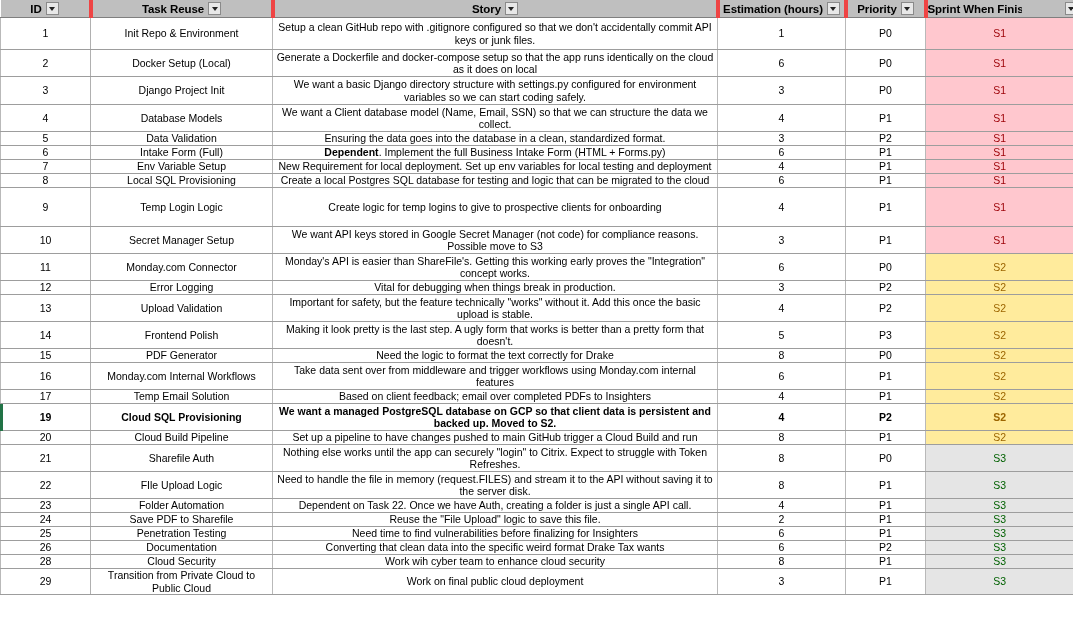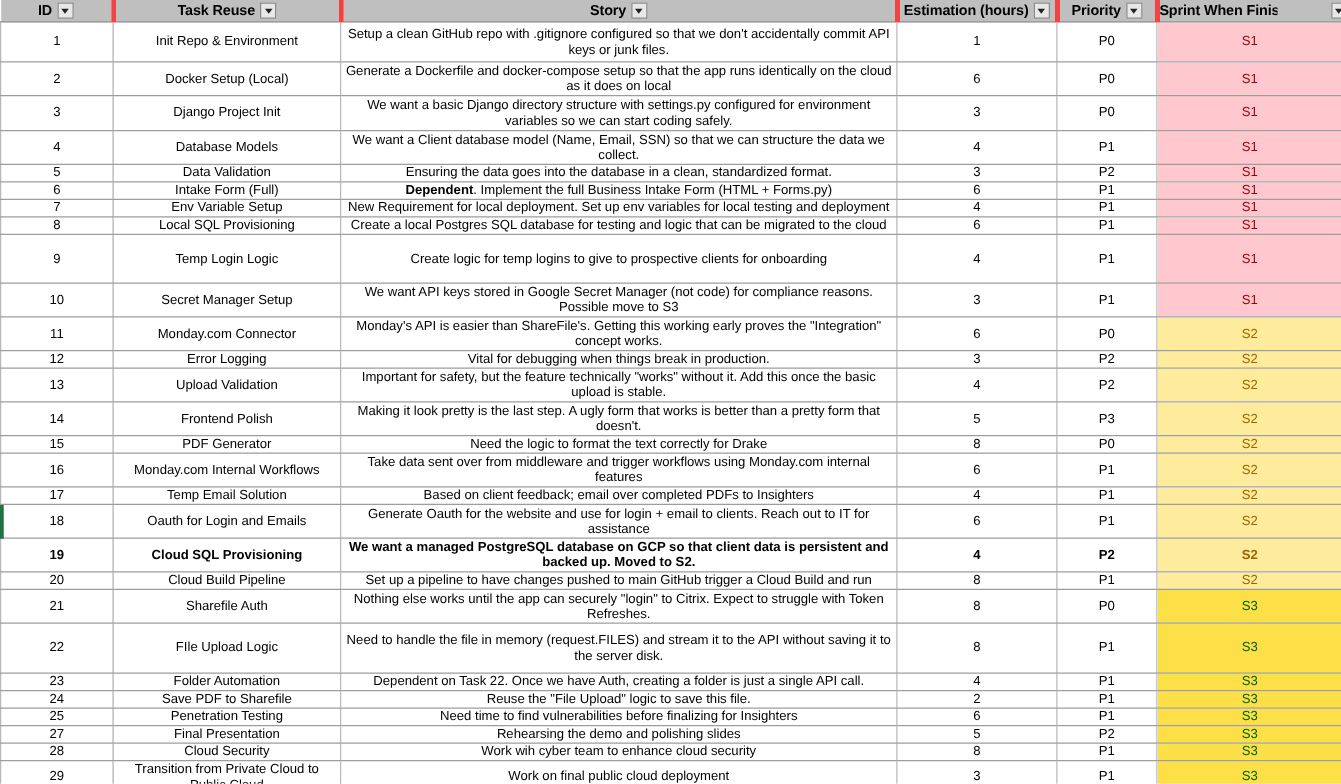--- a/index.html
+++ b/index.html
@@ -99,21 +99,21 @@
   tbody td.cell-id { border-right: 1px solid #b0b0b0; }
   tbody td.cell-sprint {
     border-right: none;
     font-size: 10.5px;
   }
   tbody tr td:first-child { border-left: 1px solid #b9b9b9; }
 
   
   .fill-s1 { background: #ffc7ce; color: #9c0006; }
   .fill-s2 { background: #ffeb9c; color: #9c6500; }
-  .fill-s3 { background: #fde047; color: #006100; }
+  .fill-s3 { background: #e5e5e5; color: #006100; }
 
   .bold { font-weight: bold; }
 
   
   #sheet .active-marker {
     position: absolute;
     left: 0;
     width: 3px;
     background: #217346;
     z-index: 5;
@@ -314,28 +314,20 @@
           <td class="cell-sprint fill-s2">S2</td>
         </tr>
         <tr style="height: 14px;">
           <td class="cell-id">17</td>
           <td class="cell-task">Temp Email Solution</td>
           <td class="cell-story">Based on client feedback; email over completed PDFs to Insighters</td>
           <td class="cell-est">4</td>
           <td class="cell-pri">P1</td>
           <td class="cell-sprint fill-s2">S2</td>
         </tr>
-        <tr style="height: 27px;">
-          <td class="cell-id">18</td>
-          <td class="cell-task">Oauth for Login and Emails</td>
-          <td class="cell-story">Generate Oauth for the website and use for login + email to clients. Reach out to IT for assistance</td>
-          <td class="cell-est">6</td>
-          <td class="cell-pri">P1</td>
-          <td class="cell-sprint fill-s2">S2</td>
-        </tr>
         <tr style="height: 27px; font-weight: bold;">
           <td class="cell-id">19</td>
           <td class="cell-task">Cloud SQL Provisioning</td>
           <td class="cell-story">We want a managed PostgreSQL database on GCP so that client data is persistent and backed up. Moved to S2.</td>
           <td class="cell-est">4</td>
           <td class="cell-pri">P2</td>
           <td class="cell-sprint fill-s2">S2</td>
         </tr>
         <tr style="height: 14px;">
           <td class="cell-id">20</td>
@@ -346,21 +338,21 @@
           <td class="cell-sprint fill-s2">S2</td>
         </tr>
         <tr style="height: 27px;">
           <td class="cell-id">21</td>
           <td class="cell-task">Sharefile Auth</td>
           <td class="cell-story">Nothing else works until the app can securely "login" to Citrix. Expect to struggle with Token Refreshes.</td>
           <td class="cell-est">8</td>
           <td class="cell-pri">P0</td>
           <td class="cell-sprint fill-s3">S3</td>
         </tr>
-        <tr style="height: 40px;">
+        <tr style="height: 27px;">
           <td class="cell-id">22</td>
           <td class="cell-task">FIle Upload Logic</td>
           <td class="cell-story">Need to handle the file in memory (request.FILES) and stream it to the API without saving it to the server disk.</td>
           <td class="cell-est">8</td>
           <td class="cell-pri">P1</td>
           <td class="cell-sprint fill-s3">S3</td>
         </tr>
         <tr style="height: 14px;">
           <td class="cell-id">23</td>
           <td class="cell-task">Folder Automation</td>
@@ -379,24 +371,24 @@
         </tr>
         <tr style="height: 14px;">
           <td class="cell-id">25</td>
           <td class="cell-task">Penetration Testing</td>
           <td class="cell-story">Need time to find vulnerabilities before finalizing for Insighters</td>
           <td class="cell-est">6</td>
           <td class="cell-pri">P1</td>
           <td class="cell-sprint fill-s3">S3</td>
         </tr>
         <tr style="height: 14px;">
-          <td class="cell-id">27</td>
-          <td class="cell-task">Final Presentation</td>
-          <td class="cell-story">Rehearsing the demo and polishing slides</td>
-          <td class="cell-est">5</td>
+          <td class="cell-id">26</td>
+          <td class="cell-task">Documentation</td>
+          <td class="cell-story">Converting that clean data into the specific weird format Drake Tax wants</td>
+          <td class="cell-est">6</td>
           <td class="cell-pri">P2</td>
           <td class="cell-sprint fill-s3">S3</td>
         </tr>
         <tr style="height: 14px;">
           <td class="cell-id">28</td>
           <td class="cell-task">Cloud Security</td>
           <td class="cell-story">Work wih cyber team to enhance cloud security</td>
           <td class="cell-est">8</td>
           <td class="cell-pri">P1</td>
           <td class="cell-sprint fill-s3">S3</td>

